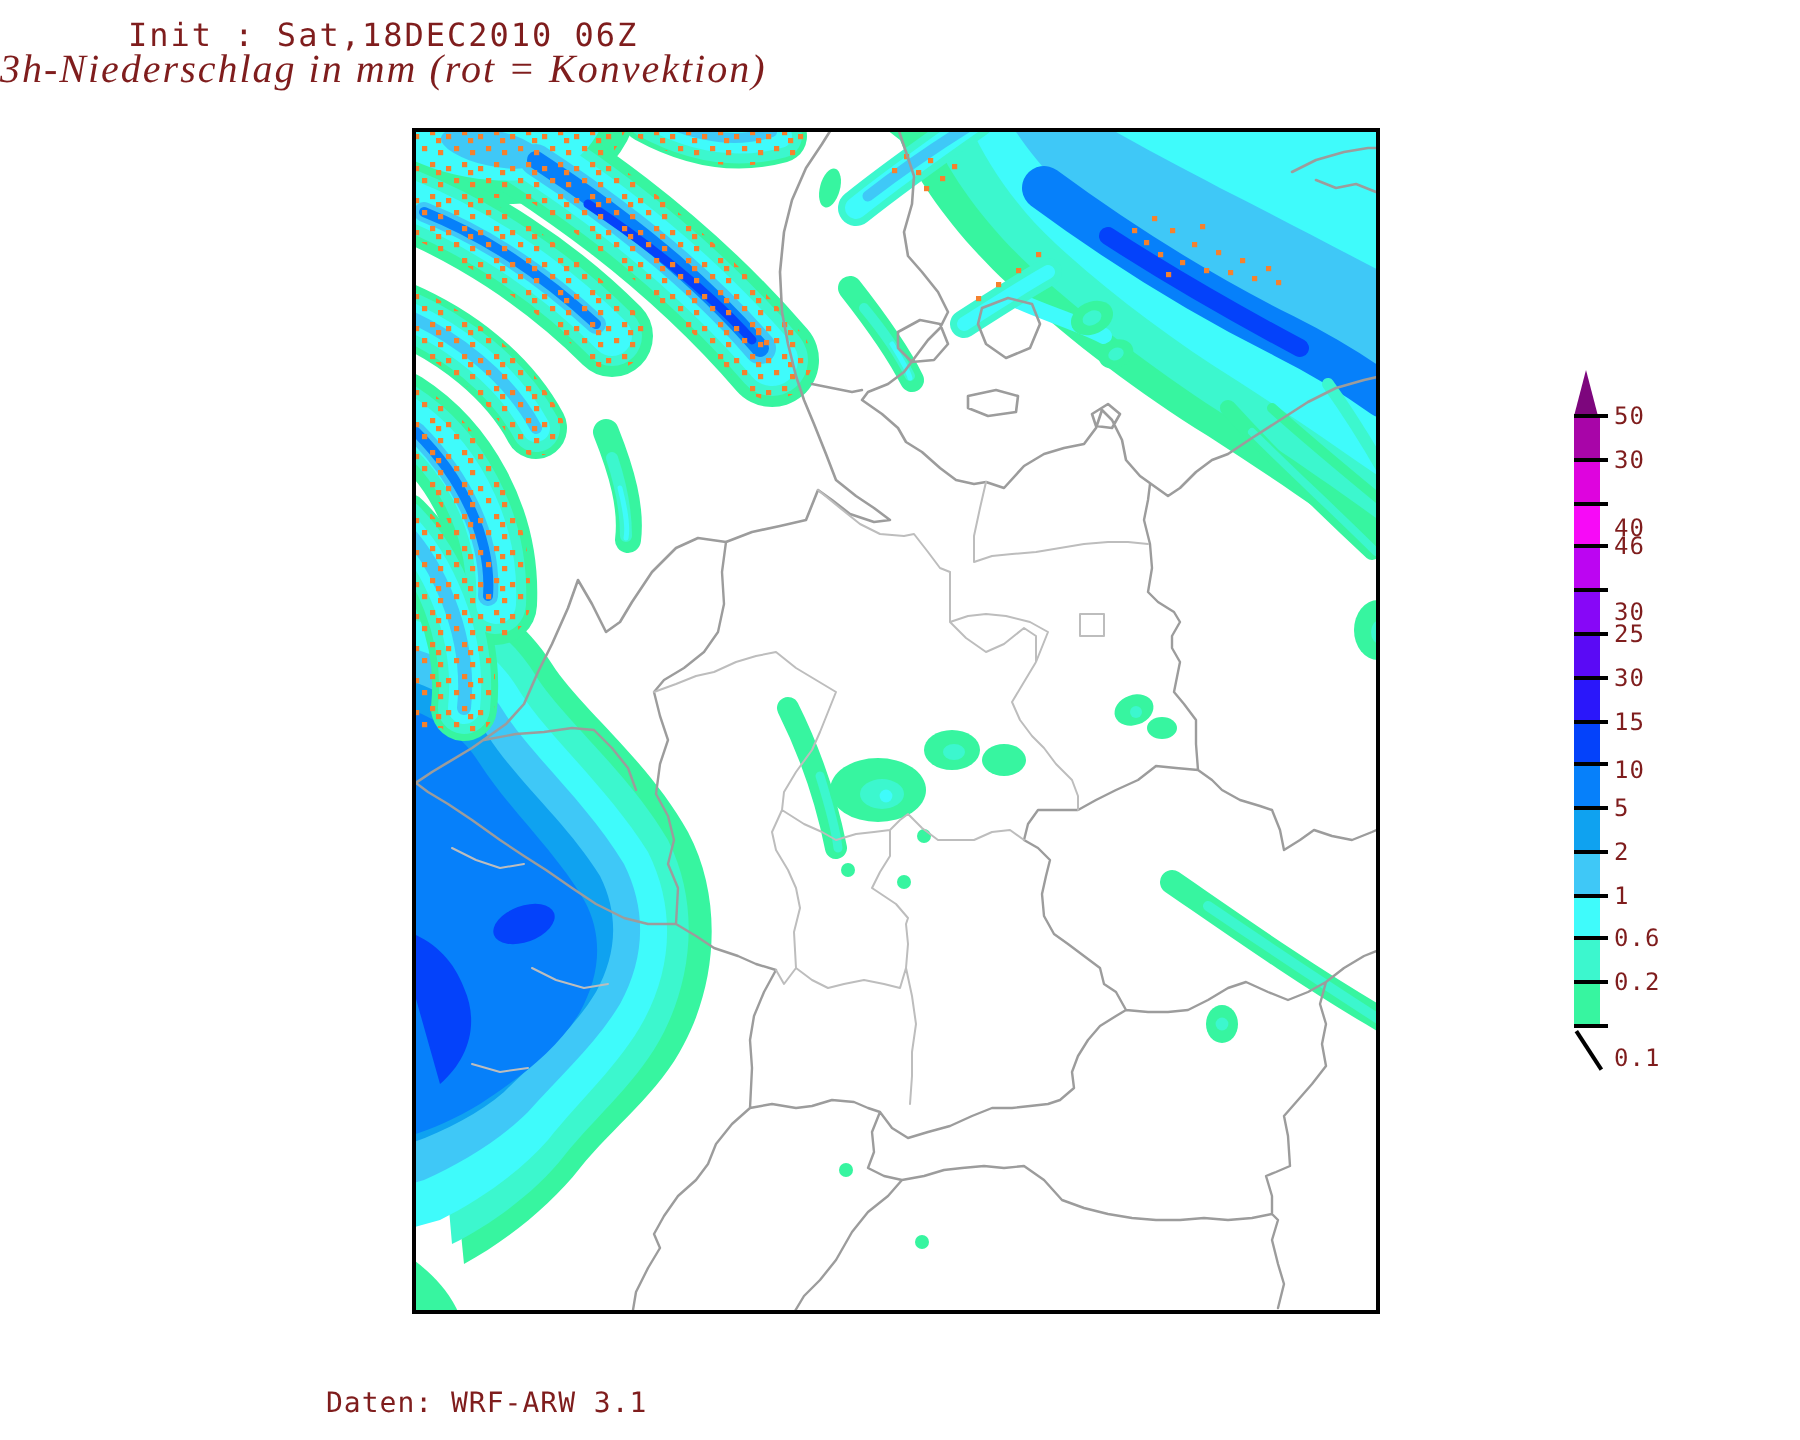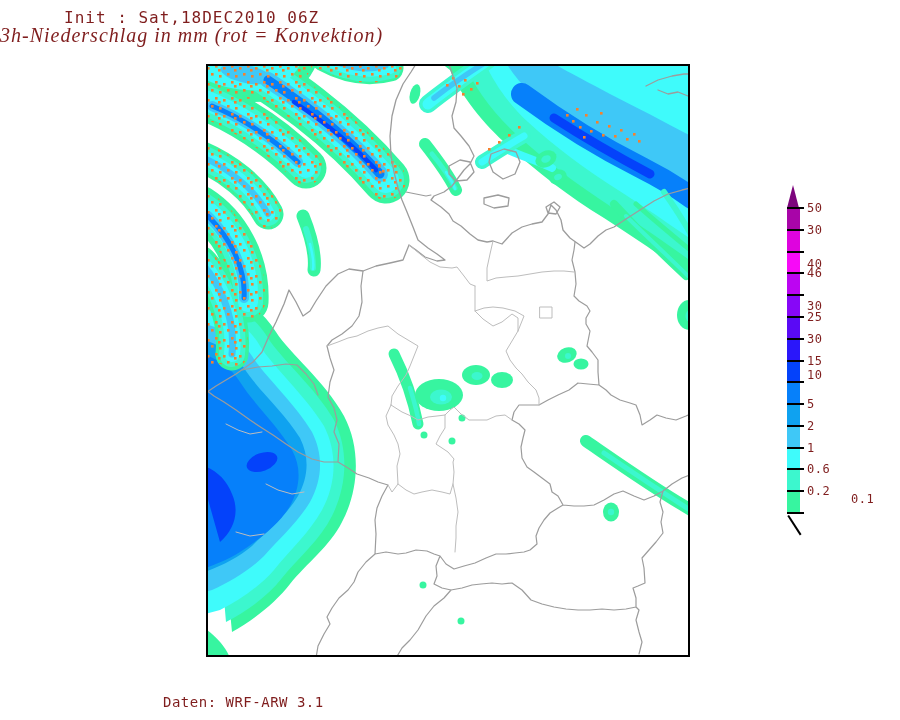--- a/index.html
+++ b/index.html
@@ -274,33 +274,33 @@
       <div class="cb-seg" style="top: 198.32px; height: 22.29px; background: rgb(6, 128, 250);"></div>
       <div class="cb-seg" style="top: 176.53px; height: 22.29px; background: rgb(4, 66, 250);"></div>
       <div class="cb-seg" style="top: 154.74px; height: 22.29px; background: rgb(42, 23, 250);"></div>
       <div class="cb-seg" style="top: 132.95px; height: 22.29px; background: rgb(90, 10, 245);"></div>
       <div class="cb-seg" style="top: 111.16px; height: 22.29px; background: rgb(135, 7, 247);"></div>
       <div class="cb-seg" style="top: 89.37px; height: 22.29px; background: rgb(188, 5, 242);"></div>
       <div class="cb-seg" style="top: 67.58px; height: 22.29px; background: rgb(247, 10, 247);"></div>
       <div class="cb-seg" style="top: 45.79px; height: 22.29px; background: rgb(222, 4, 222);"></div>
       <div class="cb-seg" style="top: 24px; height: 22.29px; background: rgb(168, 5, 168);"></div>
       <div class="cb-tick" style="top: 328.06px;"></div>
-      <div class="cb-label" style="top: 309px; margin-left: 44px;">0.1</div>
+      <div class="cb-label" style="top: 339px;">0.1</div>
       <div class="cb-tick" style="top: 306.27px;"></div>
       <div class="cb-label" style="top: 301.27px;">0.2</div>
       <div class="cb-tick" style="top: 284.48px;"></div>
       <div class="cb-label" style="top: 279.48px;">0.6</div>
       <div class="cb-tick" style="top: 262.69px;"></div>
       <div class="cb-label" style="top: 257.69px;">1</div>
       <div class="cb-tick" style="top: 240.9px;"></div>
       <div class="cb-label" style="top: 235.9px;">2</div>
       <div class="cb-tick" style="top: 219.11px;"></div>
       <div class="cb-label" style="top: 214.11px;">5</div>
       <div class="cb-tick" style="top: 197.32px;"></div>
-      <div class="cb-label" style="top: 185px;">10</div>
+      <div class="cb-label" style="top: 195px;">10</div>
       <div class="cb-tick" style="top: 175.53px;"></div>
       <div class="cb-label" style="top: 170.53px;">15</div>
       <div class="cb-tick" style="top: 153.74px;"></div>
       <div class="cb-label" style="top: 148.74px;">30</div>
       <div class="cb-tick" style="top: 131.95px;"></div>
       <div class="cb-label" style="top: 126.95px;">25</div>
       <div class="cb-tick" style="top: 110.16px;"></div>
       <div class="cb-label" style="top: 116px;">30</div>
       <div class="cb-tick" style="top: 88.37px;"></div>
       <div class="cb-label" style="top: 83.37px;">46</div>

